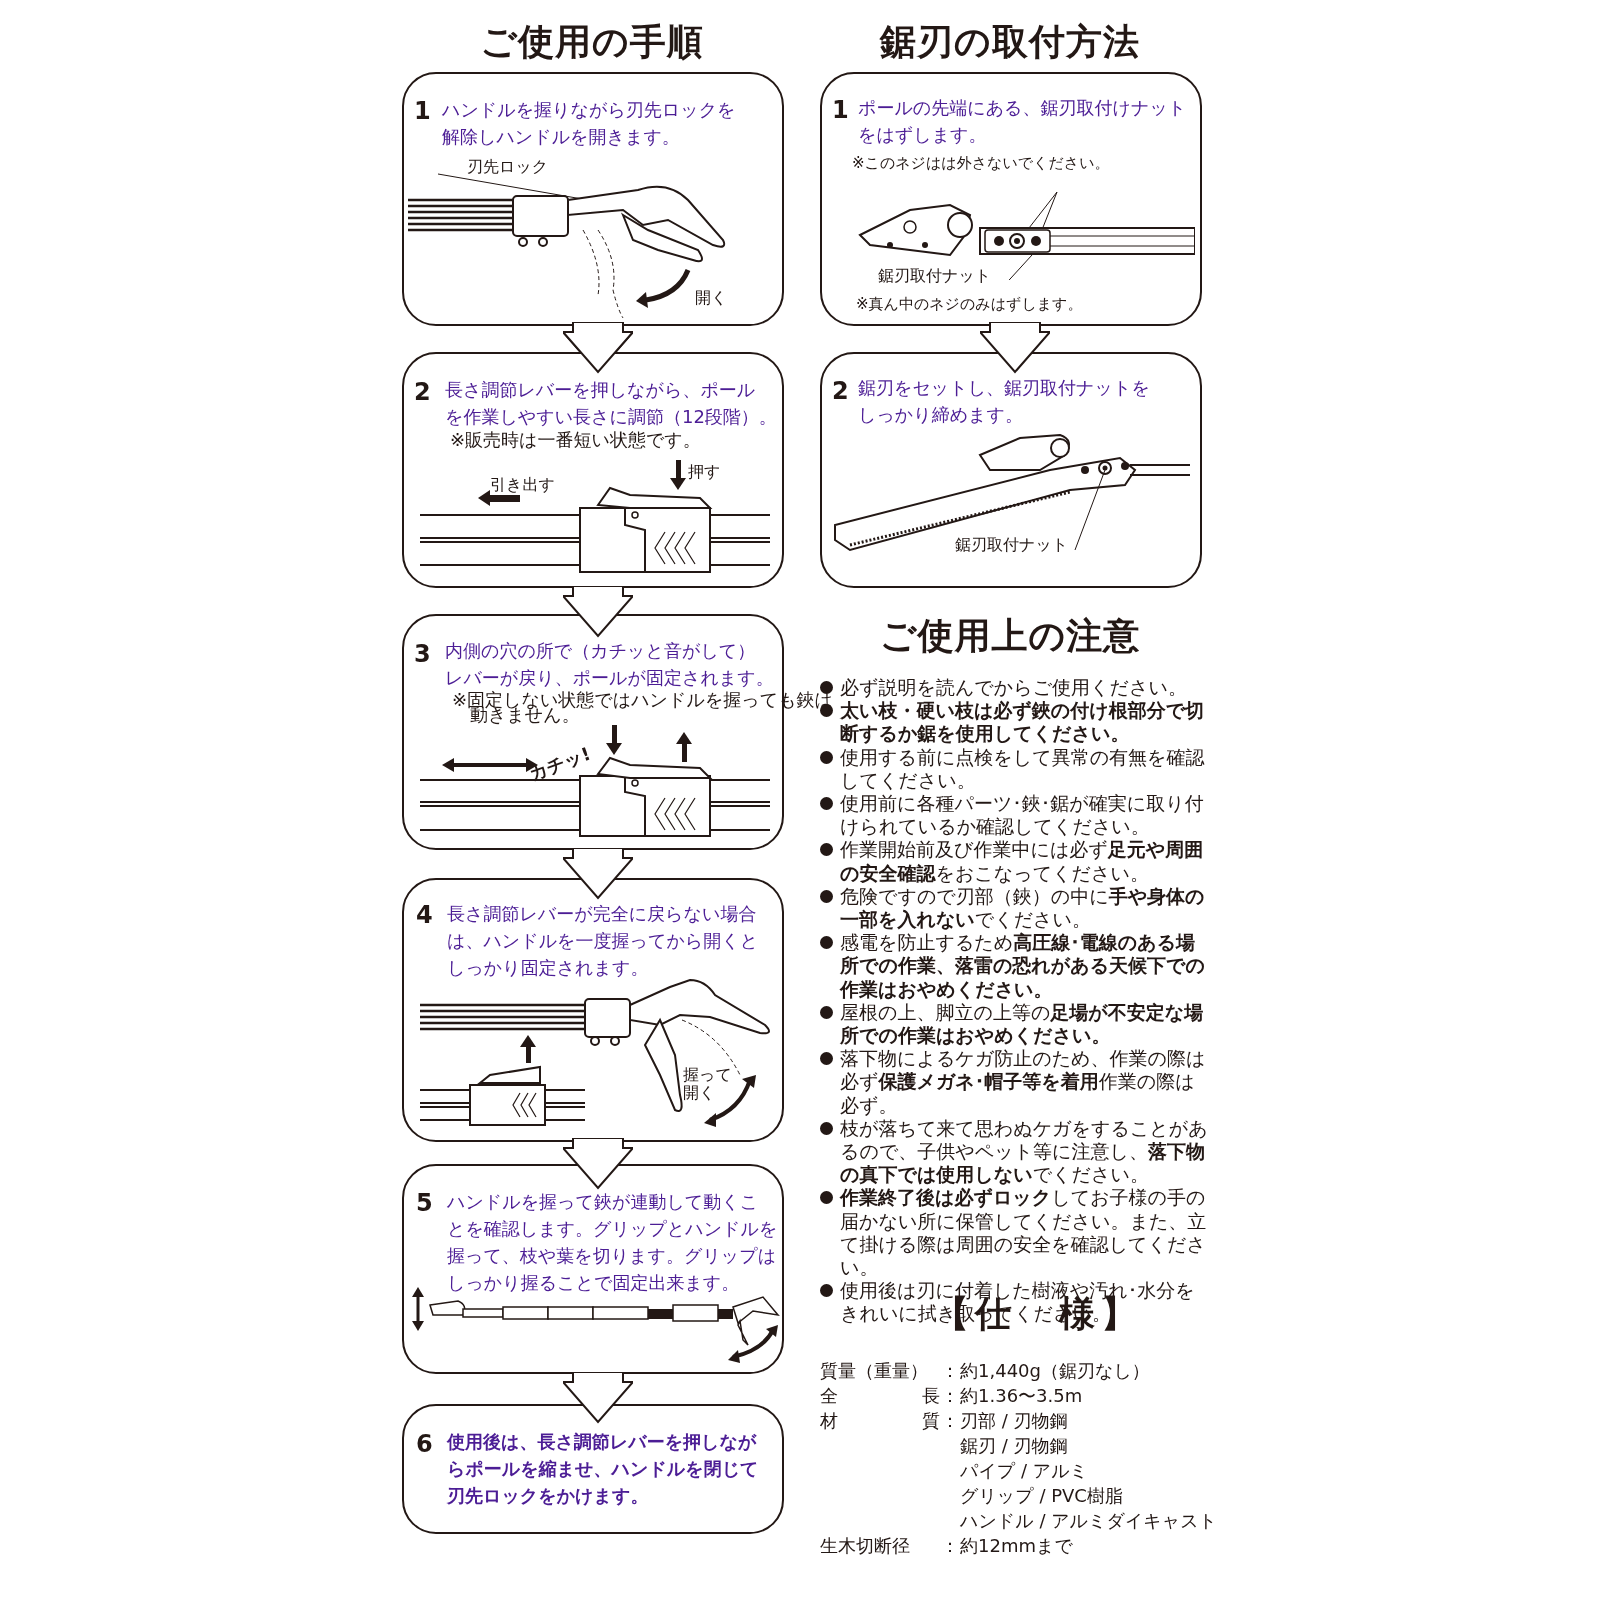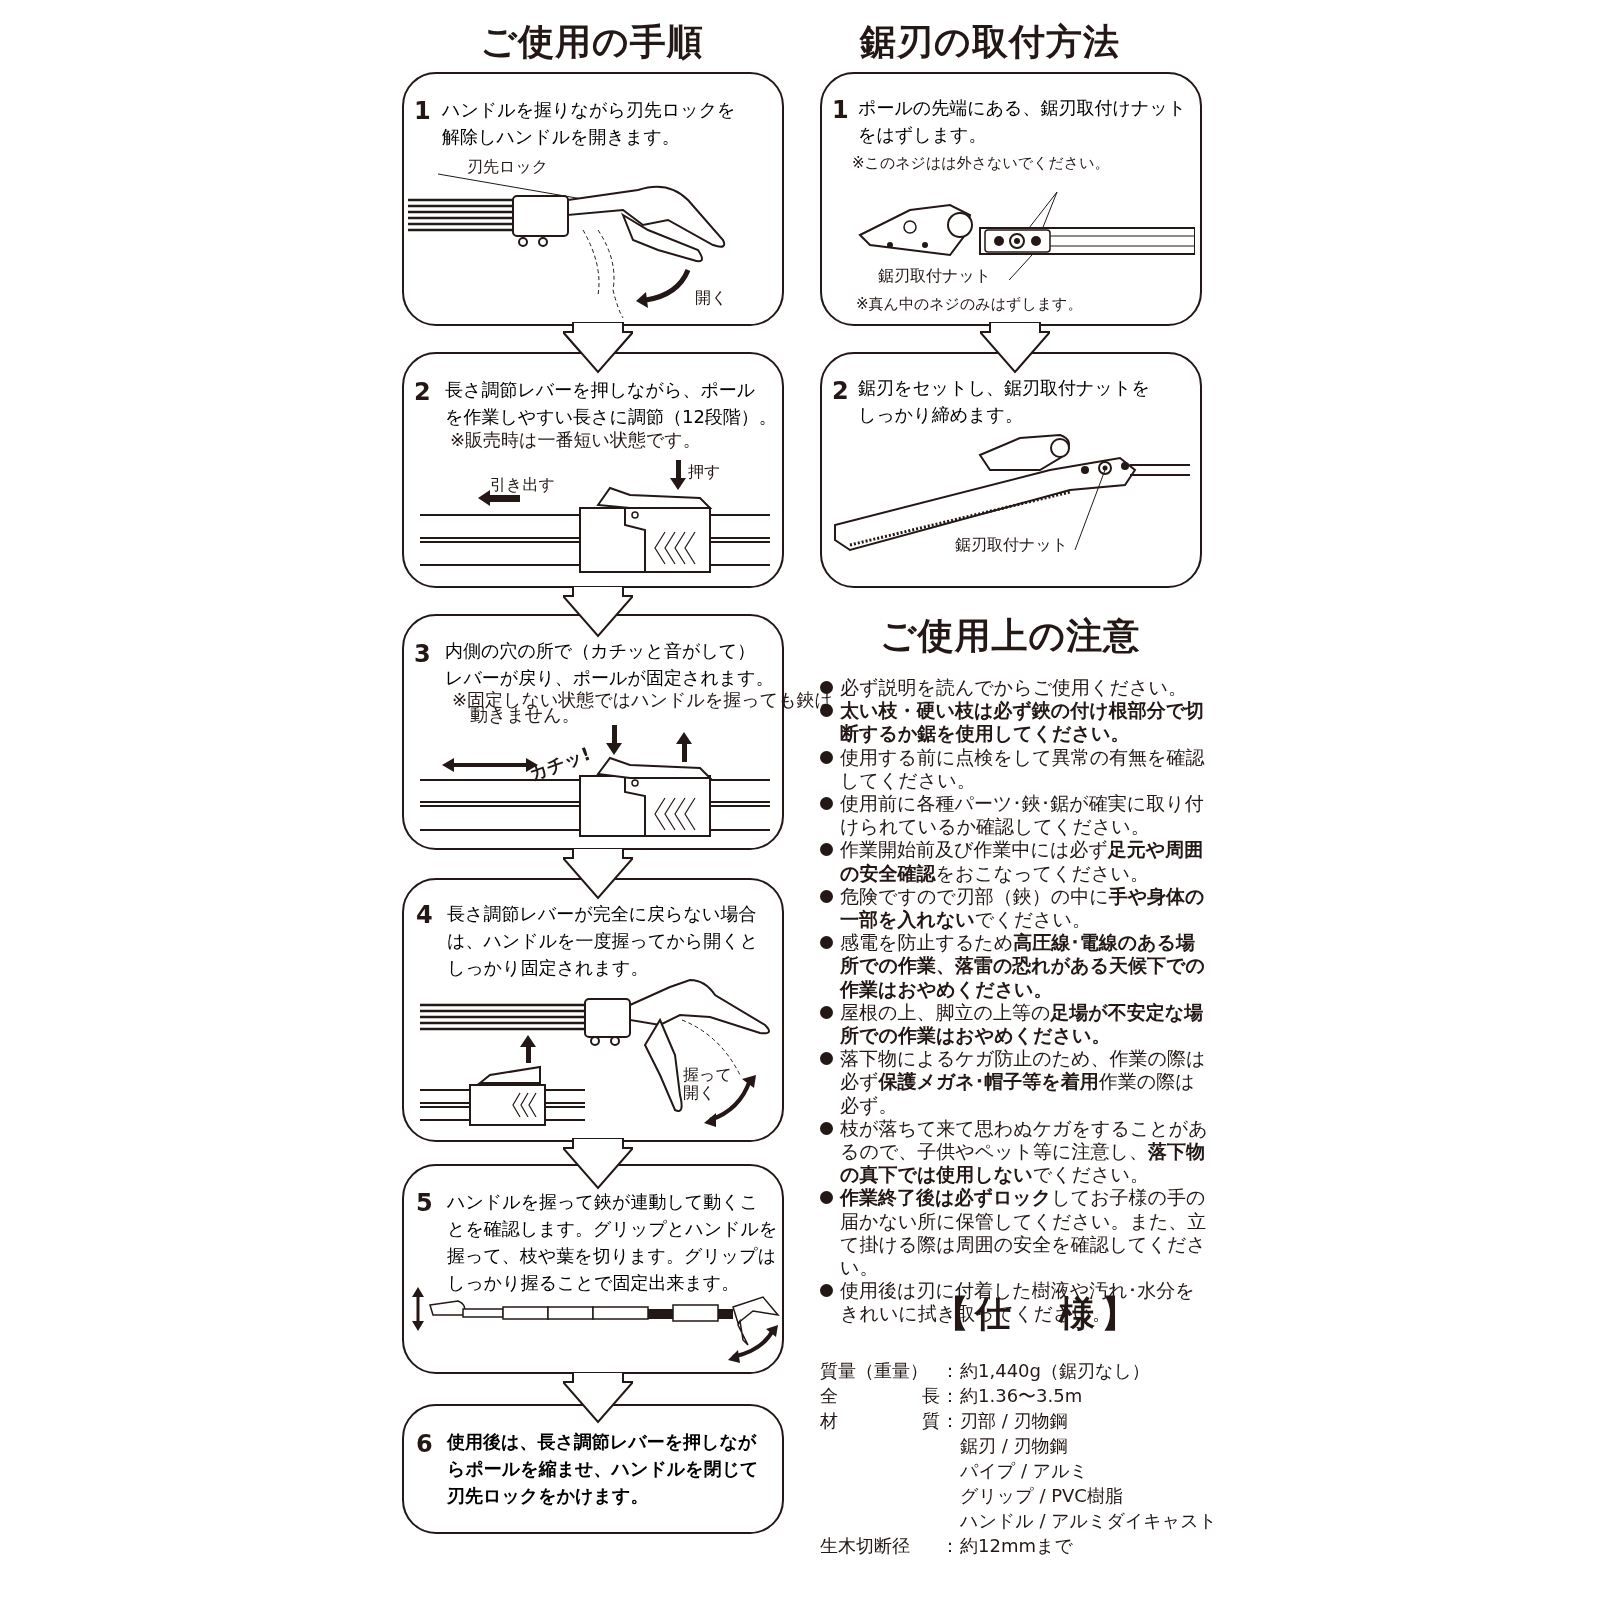--- a/index.html
+++ b/index.html
@@ -12,21 +12,21 @@
   }
 
   .panel {
     position: absolute; border: 2px solid #231815; border-radius: 34px; background: #fff;
   }
   .step-num {
     position: absolute; font-weight: bold; font-size: 24px; color: #231815;
     font-family: "DejaVu Sans", sans-serif;
   }
   .step-text {
-    position: absolute; font-size: 18px; line-height: 27px; color: #000000; white-space: pre-line;
+    position: absolute; font-size: 18px; line-height: 27px; color: #4c1d95; white-space: pre-line;
   }
   .note {
     position: absolute; font-size: 18px; line-height: 15px; color: #231815; white-space: pre-line;
   }
   .label {
     position: absolute; font-size: 16px; color: #231815; white-space: nowrap;
   }
   .arrow-down {
     position: absolute; width: 70px; height: 52px;
   }
@@ -244,21 +244,21 @@
 
 <div class="panel" style="left:402px; top:1404px; width:382px; height:130px;"></div>
 <svg class="arrow-down" style="left:563px; top:1372px;" viewBox="0 0 70 52">
   <polygon points="10,0 10,10 0,10 35,50 70,10 60,10 60,0" fill="#fff" stroke="#231815" stroke-width="2"></polygon>
 </svg>
 <div class="step-num" style="left:416px; top:1430px;">6</div>
 <div class="step-text" style="left:447px; top:1428px; width:340px;font-weight:bold;">使用後は、長さ調節レバーを押しなが
 らポールを縮ませ、ハンドルを閉じて
 刃先ロックをかけます。</div>
 
-<div class="col-title" style="left:800px; top:18px; width:380px;">鋸刃の取付方法</div>
+<div class="col-title" style="left:820px; top:18px; width:380px;">鋸刃の取付方法</div>
 
 <div class="panel" style="left:820px; top:72px; width:382px; height:254px;"></div>
 <div class="step-num" style="left:832px; top:96px;">1</div>
 <div class="step-text" style="left:858px; top:94px; width:340px;">ポールの先端にある、鋸刃取付けナット
 をはずします。</div>
 <div class="note" style="left:852px; top:156px; font-size:15px;">※このネジはは外さないでください。</div>
 <svg class="illus" style="left:850px; top:180px;" width="345" height="100" viewBox="0 0 345 100">
   <line x1="158" y1="75" x2="207" y2="12" stroke="#231815" stroke-width="1"></line>
   <line x1="182" y1="75" x2="207" y2="12" stroke="#231815" stroke-width="1"></line>
   <line x1="182" y1="75" x2="150" y2="110" stroke="#231815" stroke-width="1"></line>

